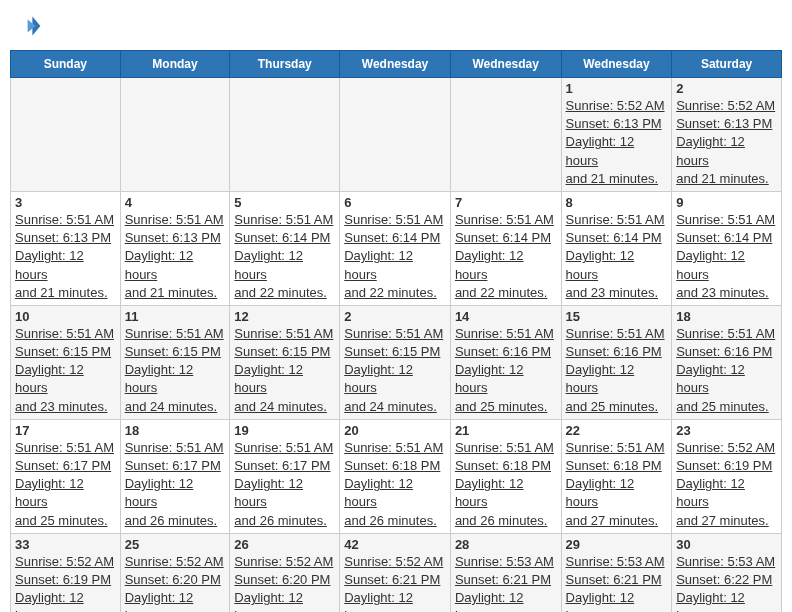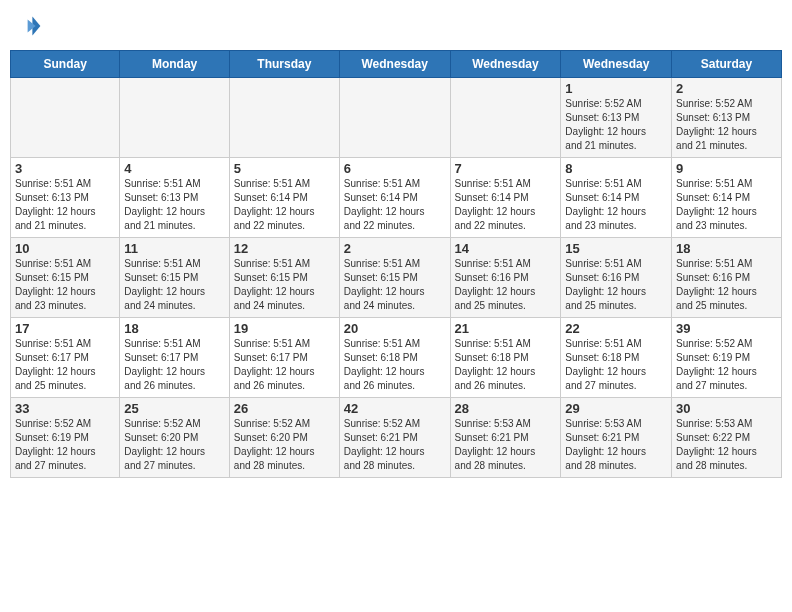--- a/index.html
+++ b/index.html
@@ -76,23 +76,24 @@
     tbody tr:nth-child(odd) td {
       background-color: #f5f5f5;
     }
     .day-num {
       font-size: 13px;
       font-weight: bold;
       display: block;
       margin-bottom: 1px;
     }
     .day-info {
-      font-size: 10px;
+      font-size: 13px;
       line-height: 1.4;
       color: #333;
+      text-decoration: underline;
     }
     .empty-cell {
       background: #fff !important;
     }
     tbody tr:nth-child(odd) .empty-cell {
       background: #f5f5f5 !important;
     }
   </style>
 </head>
 <body>
@@ -221,21 +222,21 @@
         </td>
         <td>
           <span class="day-num">21</span>
           <div class="day-info">Sunrise: 5:51 AM<br>Sunset: 6:18 PM<br>Daylight: 12 hours<br>and 26 minutes.</div>
         </td>
         <td>
           <span class="day-num">22</span>
           <div class="day-info">Sunrise: 5:51 AM<br>Sunset: 6:18 PM<br>Daylight: 12 hours<br>and 27 minutes.</div>
         </td>
         <td>
-          <span class="day-num">39</span>
+          <span class="day-num">23</span>
           <div class="day-info">Sunrise: 5:52 AM<br>Sunset: 6:19 PM<br>Daylight: 12 hours<br>and 27 minutes.</div>
         </td>
       </tr>
       <tr>
         <td>
           <span class="day-num">33</span>
           <div class="day-info">Sunrise: 5:52 AM<br>Sunset: 6:19 PM<br>Daylight: 12 hours<br>and 27 minutes.</div>
         </td>
         <td>
           <span class="day-num">25</span>

